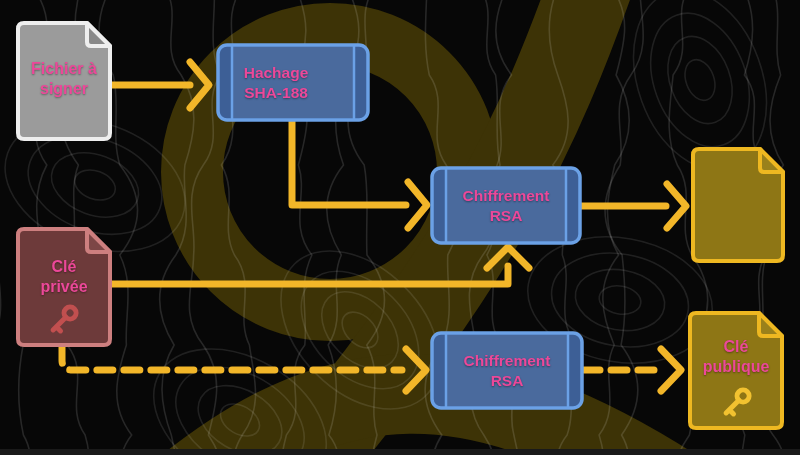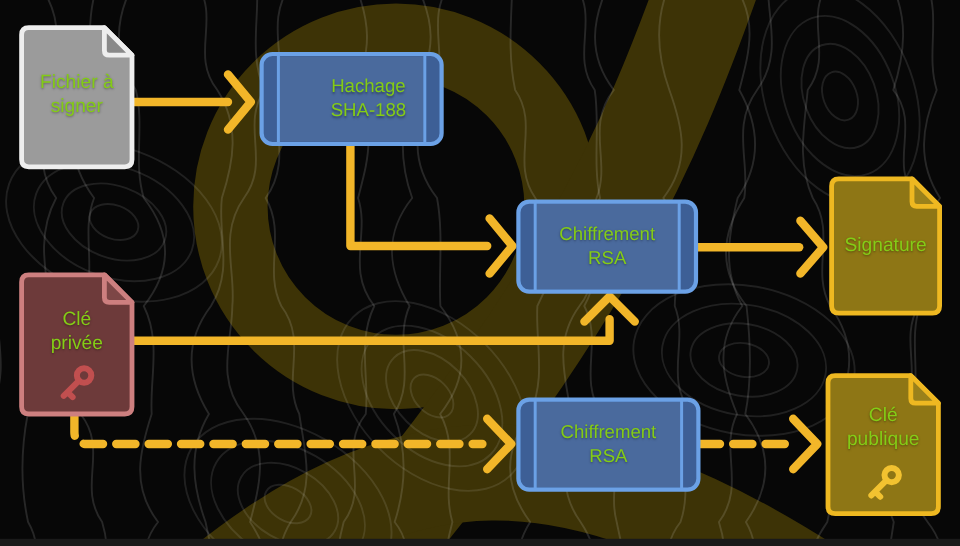--- a/index.html
+++ b/index.html
@@ -5,27 +5,27 @@
   html,body{margin:0;padding:0;background:#070707;}
   .stage{
     position:relative;width:800px;height:455px;overflow:hidden;
     background:#070707;
     font-family:"Liberation Sans", sans-serif;
   }
   .stage svg{position:absolute;left:0;top:0;}
   .label{
     position:absolute;display:flex;flex-direction:column;
     align-items:center;justify-content:center;text-align:center;
-    color:#84cc16;font-weight:400;line-height:1.28;pointer-events:none;
+    color:#ec4899;font-weight:700;line-height:1.28;pointer-events:none;
     text-shadow:0 1px 2px rgba(0,0,0,.4);
   }
   .label.doc{font-size:16px;}
   .label.box{font-size:15.5px;}
   .lbl-fichier{left:18px;top:23px;width:92px;height:112px;}
-  .lbl-hachage{left:232px;top:45px;width:150px;height:75px;}
+  .lbl-hachage{left:201px;top:45px;width:150px;height:75px;}
   .lbl-rsa1{left:432px;top:168px;width:148px;height:75px;}
   .lbl-signature{left:693px;top:149px;width:90px;height:112px;}
   .lbl-privee{left:18px;top:234px;width:92px;height:86px;}
   .lbl-rsa2{left:432px;top:333px;width:150px;height:75px;}
   .lbl-publique{left:690px;top:318px;width:92px;height:78px;}
   .bottom-strip{
     position:absolute;left:0;bottom:0;width:800px;height:6px;background:#1a1a1a;
   }
 </style>
 </head>
@@ -181,23 +181,20 @@
   <div class="label box lbl-hachage">
     <span>Hachage</span>
     <span>SHA-188</span>
   </div>
 
   <div class="label box lbl-rsa1">
     <span>Chiffrement</span>
     <span>RSA</span>
   </div>
 
-  <div class="label doc lbl-signature">
-    <span>Signature</span>
-  </div>
 
   <div class="label doc lbl-privee">
     <span>Clé</span>
     <span>privée</span>
   </div>
 
   <div class="label box lbl-rsa2">
     <span>Chiffrement</span>
     <span>RSA</span>
   </div>

